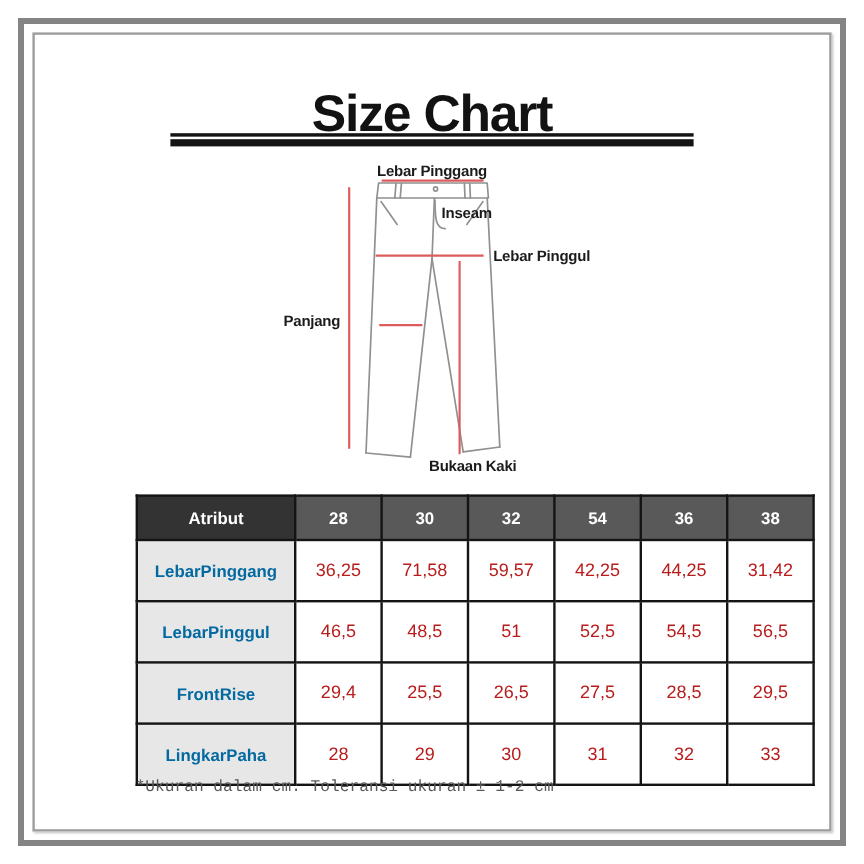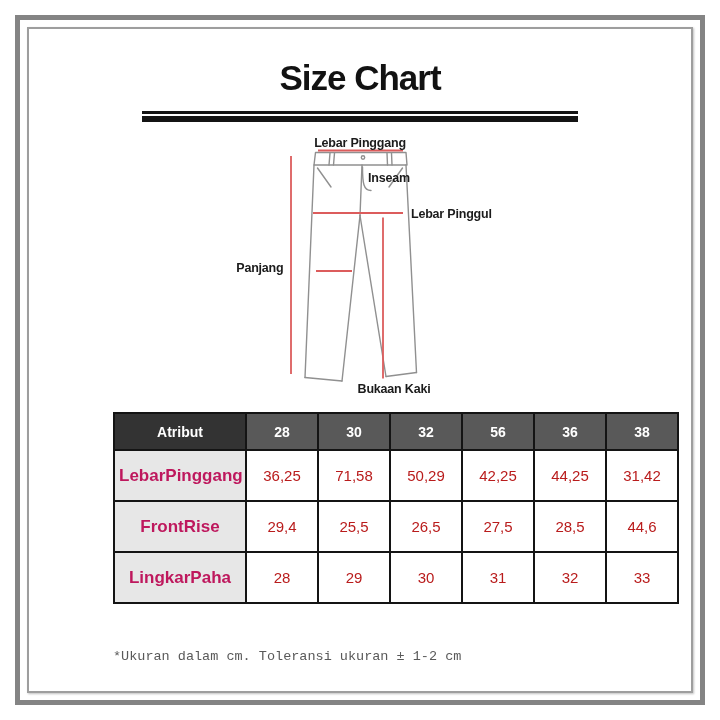--- a/index.html
+++ b/index.html
@@ -4,42 +4,42 @@
 <style>
   html,body{margin:0;padding:0;background:#ffffff;}
   body{width:720px;height:720px;font-family:"Liberation Sans",sans-serif;}
   .canvas{position:relative;width:720px;height:720px;background:#ffffff;overflow:hidden;}
 
   .frame-outer{position:absolute;left:15px;top:15px;right:15px;bottom:15px;
     border:5px solid #848484;pointer-events:none;}
   .frame-inner{position:absolute;left:27px;top:27px;right:27px;bottom:27px;
     border:2px solid #9e9e9e;box-shadow:1px 1px 2px rgba(0,0,0,0.25);pointer-events:none;}
 
-  .title{position:absolute;top:60px;left:0;right:0;margin:0;text-align:center;
-    font-size:35px;font-weight:bold;letter-spacing:-1px;color:#121212;line-height:1;}
+  .title{position:absolute;top:60px;left:0;right:0;margin:14px;text-align:center;
+    font-size:43px;font-weight:bold;letter-spacing:-1px;color:#121212;line-height:1;}
 
   .divider{position:absolute;top:111px;left:142px;width:436px;}
   .divider-thin{height:3px;background:#141414;}
   .divider-gap{height:2px;background:#ffffff;}
   .divider-thick{height:6px;background:#141414;}
 
   .diagram{position:absolute;left:235px;top:125px;width:265px;height:280px;overflow:visible;}
   .diagram .outline{stroke:#909090;fill:none;stroke-width:1.4;stroke-linejoin:round;stroke-linecap:round;}
   .diagram .measure{stroke:#dc5c5c;fill:none;stroke-width:1.8;stroke-linecap:butt;}
   .diagram text{font-family:"Liberation Sans",sans-serif;font-weight:bold;
     font-size:12.5px;fill:#1b1b1b;letter-spacing:-0.2px;}
 
   table.size-table{position:absolute;left:113px;top:412px;width:497px;
     border-collapse:collapse;table-layout:fixed;}
   table.size-table th,table.size-table td{border:2px solid #141414;text-align:center;
     vertical-align:middle;padding:4px;}
   table.size-table th{height:27px;color:#ffffff;font-size:14px;font-weight:bold;}
   th.attr-head{background:#333333;width:122px;}
   th.size-head{background:#595959;width:62px;}
-  td.row-label{background:#e7e7e7;color:#be185d;font-size:17px;font-weight:bold;height:41px;}
+  td.row-label{background:#e7e7e7;color:#0369a1;font-size:14px;font-weight:bold;height:41px;}
   td.value-cell{background:#ffffff;color:#b91c1c;font-size:15px;height:41px;}
 
   .footnote{position:absolute;left:113px;top:649px;font-size:13.5px;color:#595959;font-family:Liberation Mono, monospace;}
 </style>
 </head>
 <body>
 
 <div class="canvas">
 
   <div class="frame-outer"></div>
@@ -89,43 +89,52 @@
     <text x="394" y="392.5" text-anchor="middle">Bukaan Kaki</text>
   </svg>
 
   <table class="size-table">
     <thead>
       <tr>
         <th class="attr-head">Atribut</th>
         <th class="size-head">28</th>
         <th class="size-head">30</th>
         <th class="size-head">32</th>
-        <th class="size-head">56</th>
+        <th class="size-head">54</th>
         <th class="size-head">36</th>
         <th class="size-head">38</th>
       </tr>
     </thead>
     <tbody>
       <tr>
         <td class="row-label">LebarPinggang</td>
         <td class="value-cell">36,25</td>
         <td class="value-cell">71,58</td>
-        <td class="value-cell">50,29</td>
+        <td class="value-cell">59,57</td>
         <td class="value-cell">42,25</td>
         <td class="value-cell">44,25</td>
         <td class="value-cell">31,42</td>
+      </tr>
+      <tr>
+        <td class="row-label">LebarPinggul</td>
+        <td class="value-cell">46,5</td>
+        <td class="value-cell">48,5</td>
+        <td class="value-cell">51</td>
+        <td class="value-cell">52,5</td>
+        <td class="value-cell">54,5</td>
+        <td class="value-cell">56,5</td>
       </tr>
       <tr>
         <td class="row-label">FrontRise</td>
         <td class="value-cell">29,4</td>
         <td class="value-cell">25,5</td>
         <td class="value-cell">26,5</td>
         <td class="value-cell">27,5</td>
         <td class="value-cell">28,5</td>
-        <td class="value-cell">44,6</td>
+        <td class="value-cell">29,5</td>
       </tr>
       <tr>
         <td class="row-label">LingkarPaha</td>
         <td class="value-cell">28</td>
         <td class="value-cell">29</td>
         <td class="value-cell">30</td>
         <td class="value-cell">31</td>
         <td class="value-cell">32</td>
         <td class="value-cell">33</td>
       </tr>

